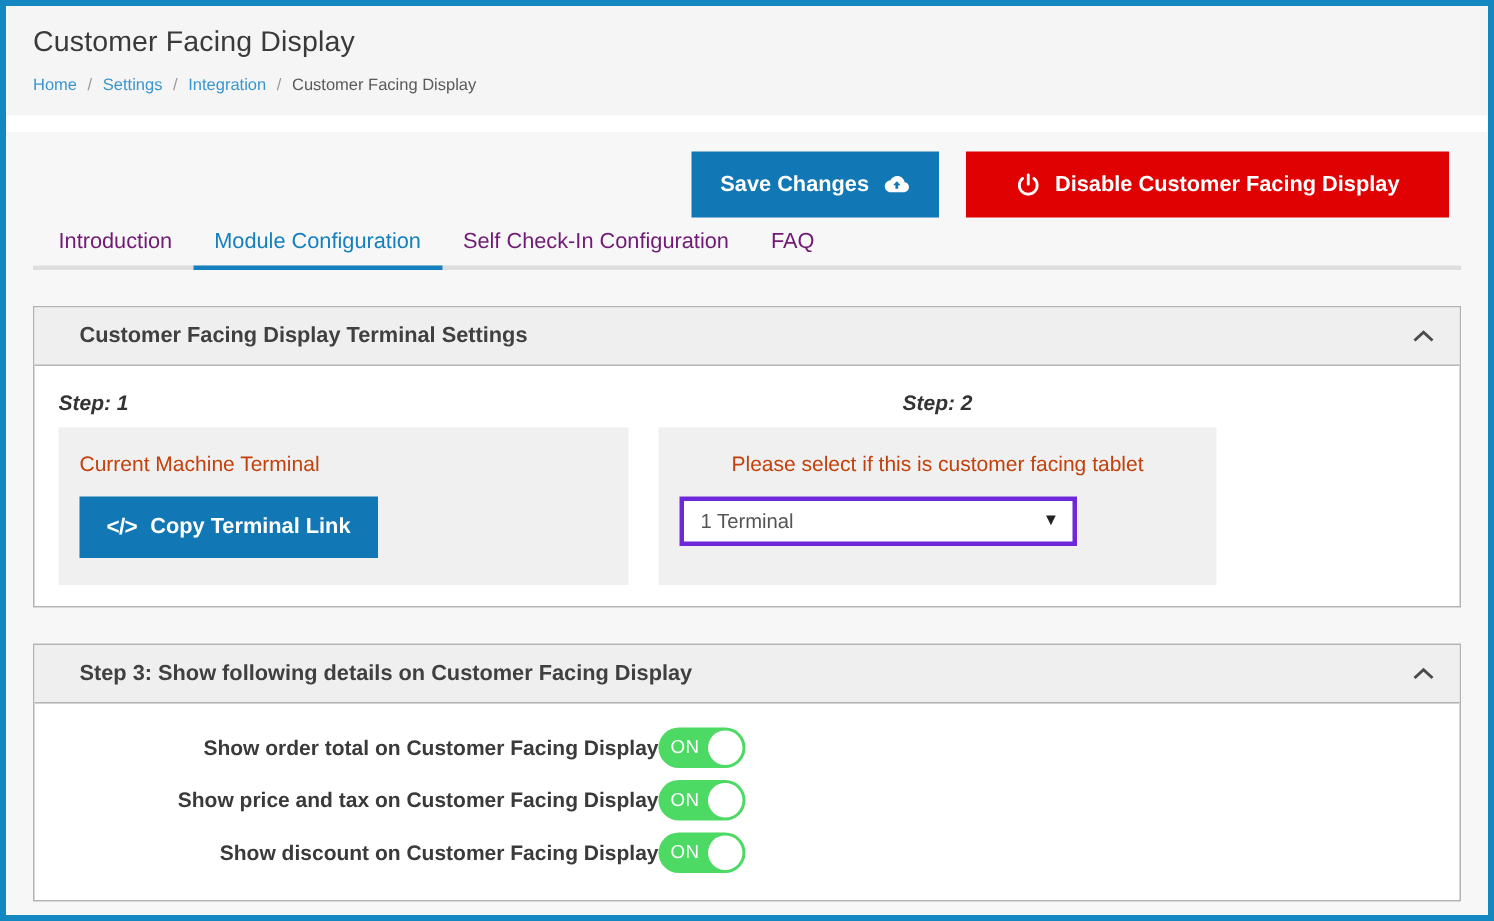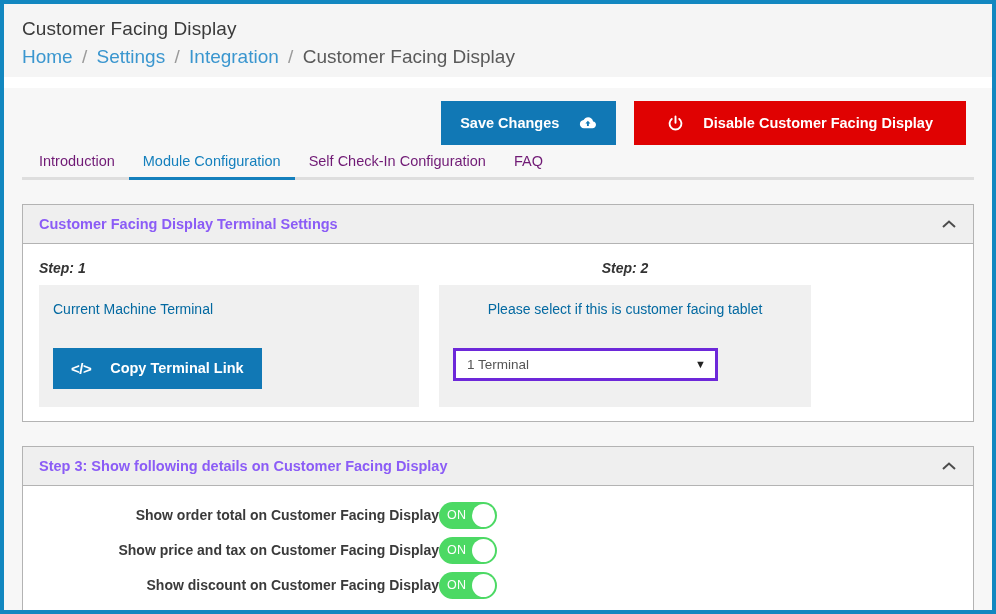--- a/index.html
+++ b/index.html
@@ -29,21 +29,21 @@
   }
   #page-title {
     font-size: 19px;
     font-weight: 400;
     color: #3a3a3a;
     line-height: 26px;
     letter-spacing: .1px;
   }
   #breadcrumb {
     margin-top: 6px;
-    font-size: 19px;
+    font-size: 11px;
     color: #555;
     line-height: 18px;
     white-space: nowrap;
   }
   #breadcrumb a {
     color: #3a96cf;
     text-decoration: none;
   }
   #breadcrumb .sep { color: #9a9a9a; margin: 0 4px; }
   #breadcrumb .current { color: #5a5a5a; }
@@ -63,21 +63,21 @@
     align-items: flex-start;
     gap: 18px;
     padding-top: 13px;
     padding-right: 8px;
     height: 58px;
   }
   .btn {
     display: inline-flex;
     align-items: center;
     justify-content: center;
-    gap: 19px;
+    gap: 9px;
     border: none;
     color: #ffffff;
     font-family: "Liberation Sans", sans-serif;
     font-size: 14.5px;
     font-weight: bold;
     cursor: pointer;
     white-space: nowrap;
     line-height: 1;
   }
   #save-changes-button {
@@ -138,21 +138,22 @@
     justify-content: space-between;
     background: #efefef;
     border-bottom: 1px solid #b3b3b3;
     padding: 0 16px;
     height: 39px;
     cursor: pointer;
   }
   .panel-header-title {
     font-size: 14.5px;
     font-weight: bold;
-    color: #8b5cf6;
+    color: #404040;
+    margin-left: 14px;
   }
   .chevron {
     color: #4c4c4c;
     display: block;
   }
   .panel-body { padding: 16px 16px 14px 16px; }
 
   
   #steps-row { display: flex; gap: 20px; }
   .step-col { display: flex; flex-direction: column; }
@@ -165,22 +166,22 @@
     margin-bottom: 9px;
     font-style: italic;
   }
   .step-box {
     background: #f0f0f0;
     padding: 16px 14px 18px 14px;
     flex: 1;
   }
   .step-caption {
     font-size: 14px;
-    color: #0369a1;
-    margin-bottom: 30px;
+    color: #c2410c;
+    margin-bottom: 13px;
     line-height: 1.2;
   }
   #copy-terminal-link-button {
     background: #1178b5;
     height: 41px;
     padding: 0 18px;
     font-size: 14.5px;
   }
   #copy-terminal-link-button .code-glyph {
     font-family: "Liberation Sans", sans-serif;

